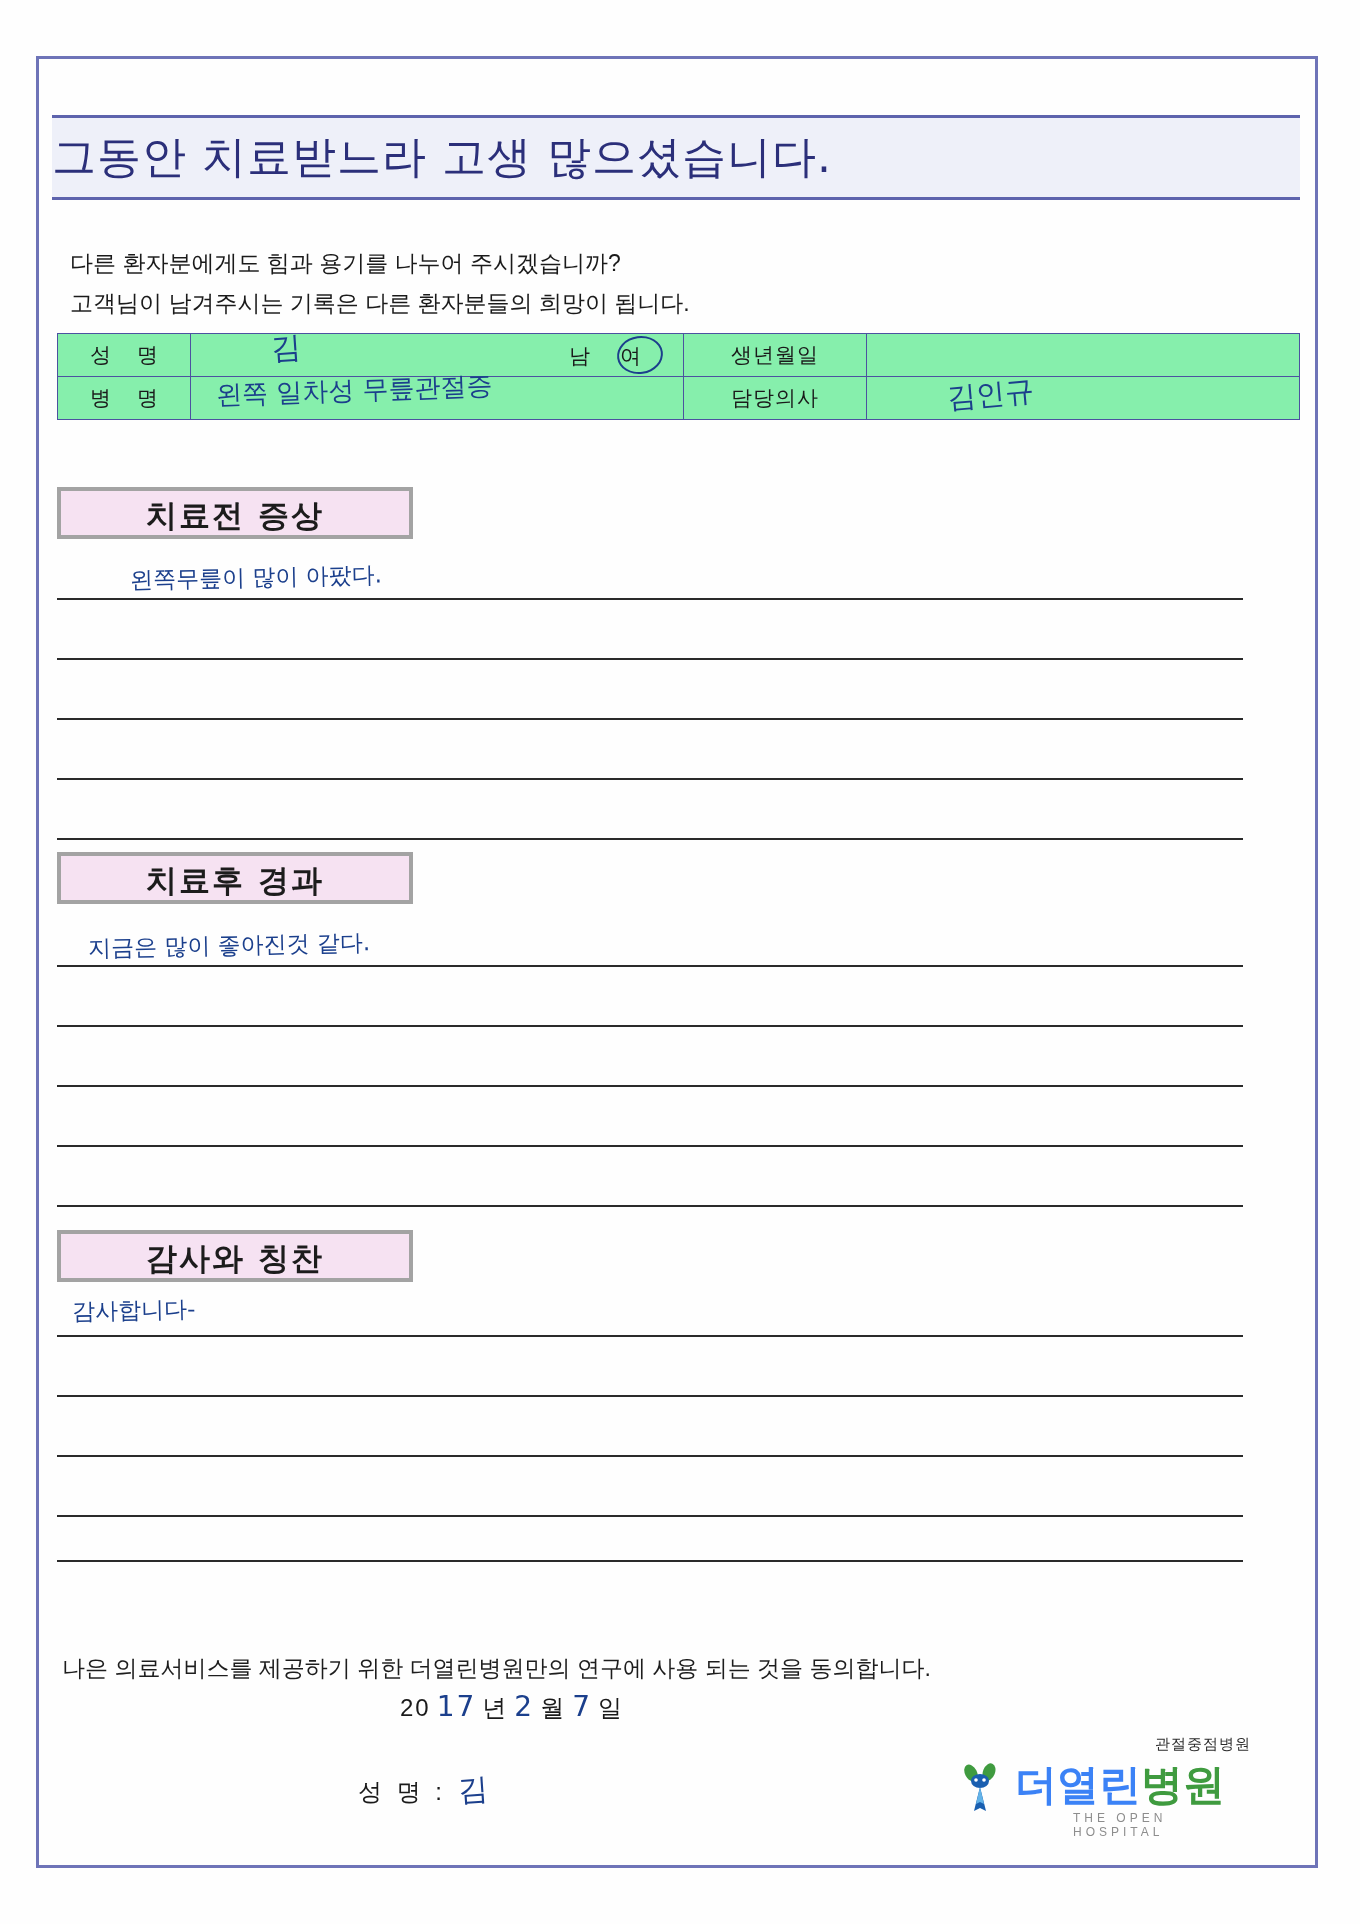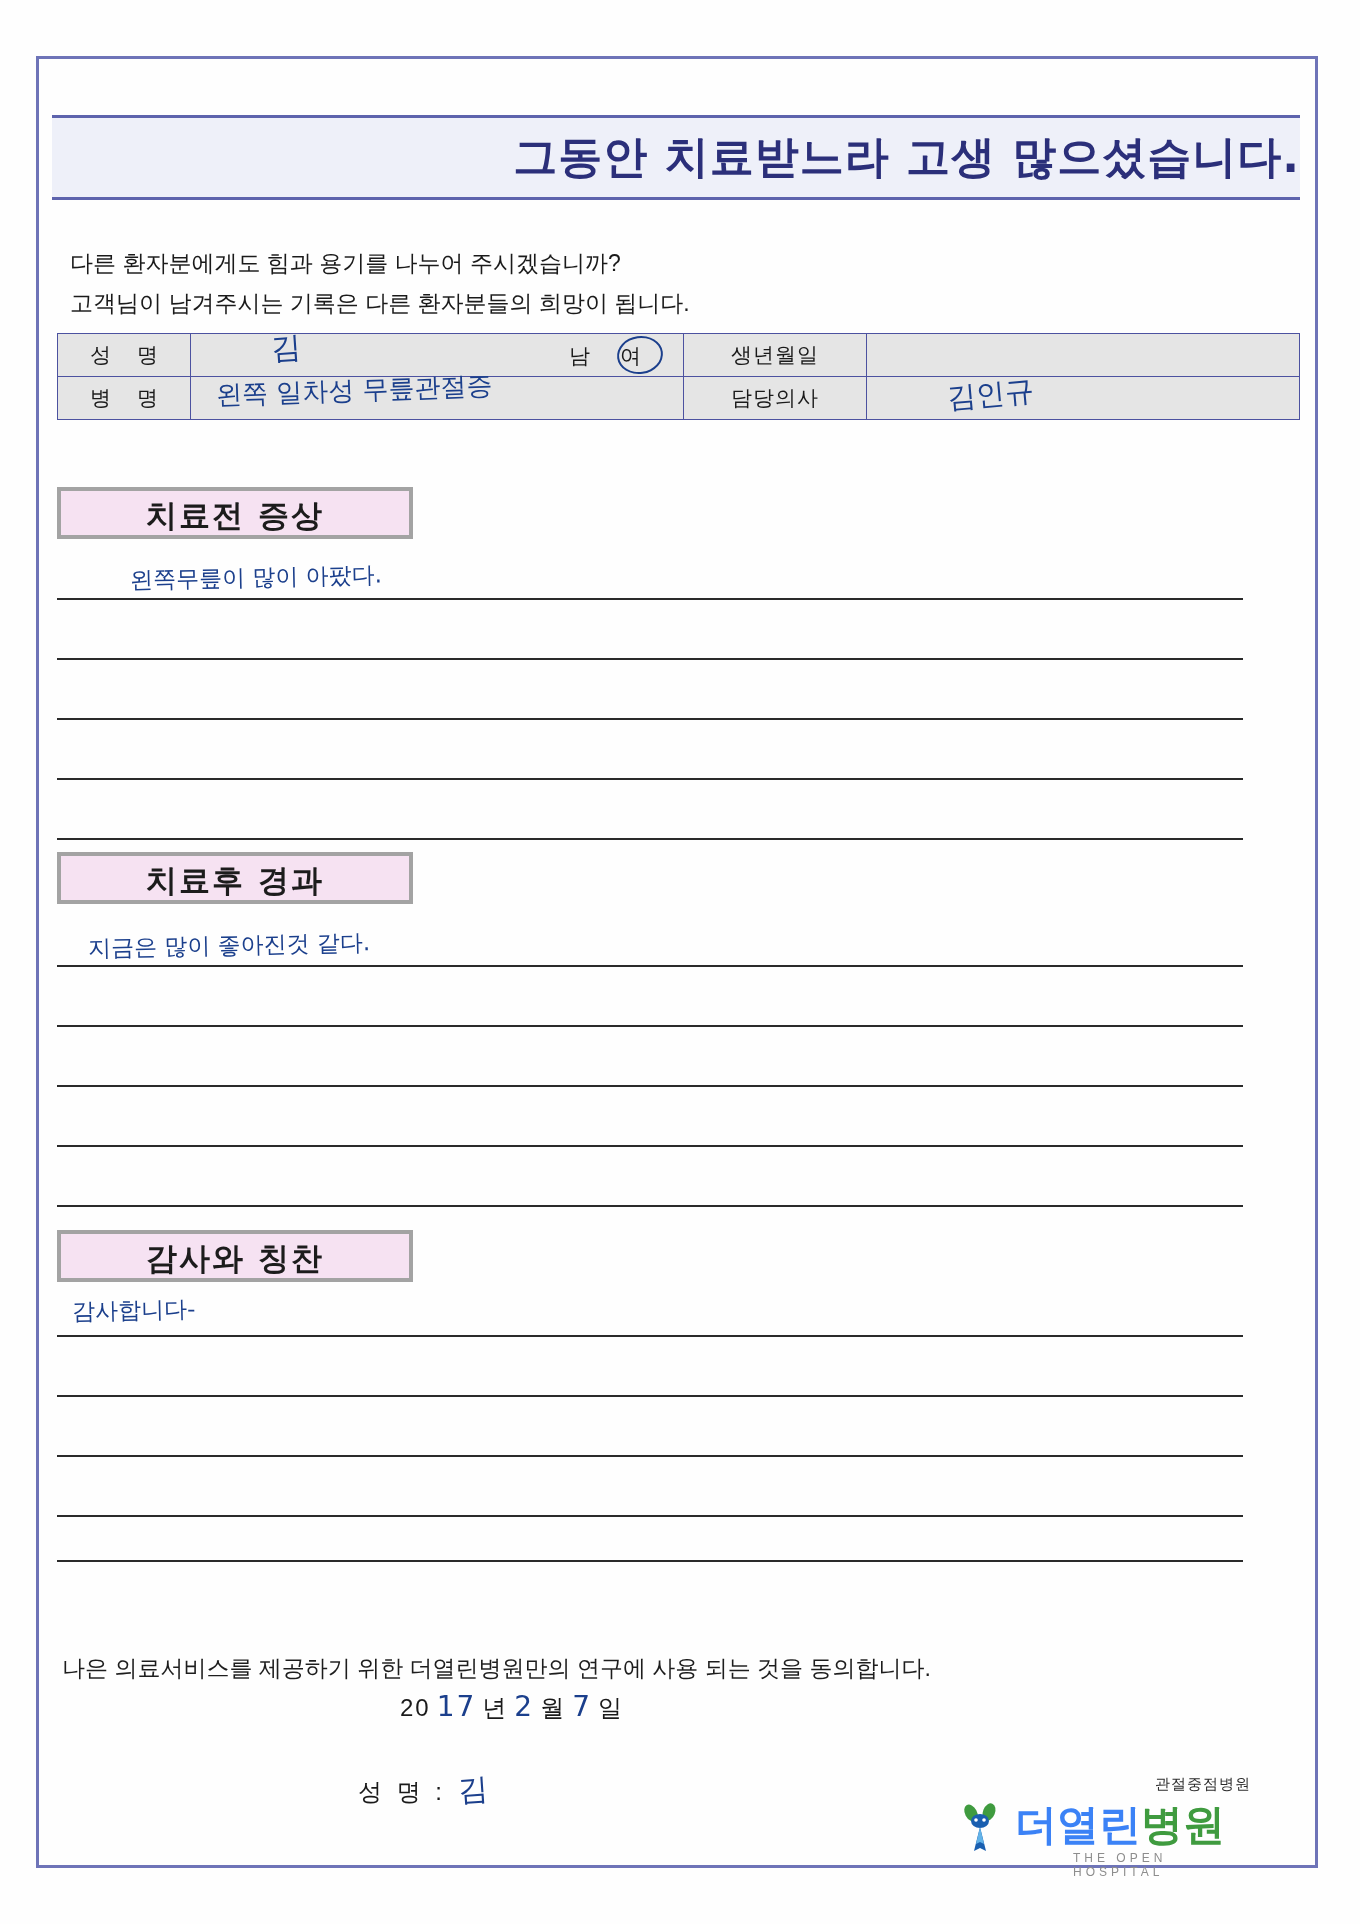--- a/index.html
+++ b/index.html
@@ -60,23 +60,23 @@
     position: absolute;
     left: 0; top: 3px;
     width: 100%;
     height: 79px;
     background: #eef0f9;
   }
   .title-text {
     position: absolute;
     left: 0; top: 8px;
     width: 100%;
-    text-align: right;
+    text-align: left;
     font-size: 44px;
-    font-weight: bold;
+    font-weight: normal;
     letter-spacing: 1px;
     color: #2b2f7a;
     line-height: 68px;
     font-family: "DejaVu Sans", sans-serif;
   }
   .intro-l1 { position: absolute; left: 70px; top: 248px; font-size: 23px; }
   .intro-l2 { position: absolute; left: 70px; top: 288px; font-size: 23px; }
 
   
   .info-table {
@@ -85,21 +85,21 @@
     top: 333px;
     width: 1243px;
     border-collapse: collapse;
     table-layout: fixed;
   }
   .info-table td {
     border: 1.5px solid #4c52a0;
     height: 42px;
     font-size: 21px;
     padding: 0 6px;
-    background: #e5e5e5;
+    background: #86efac;
   }
   .cell-label {
     text-align: center;
     letter-spacing: 10px;
     text-indent: 10px;
     width: 120px;
     font-weight: normal;
   }
   .cell-label2 {
     text-align: center;
@@ -232,21 +232,20 @@
     transform: rotate(-4deg);
   }
 
   
   .logo-box {
     position: absolute;
     left: 955px;
     top: 1735px;
     width: 300px;
     height: 110px;
-    margin-top: 40px;
   }
   .logo-tag {
     position: absolute;
     right: 4px;
     top: 0px;
     font-size: 15px;
     color: #2b2b2b;
     letter-spacing: 1px;
   }
   .logo-main {

